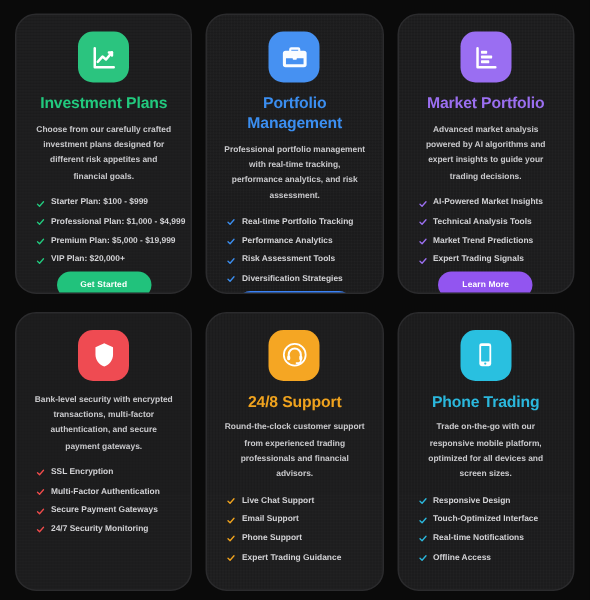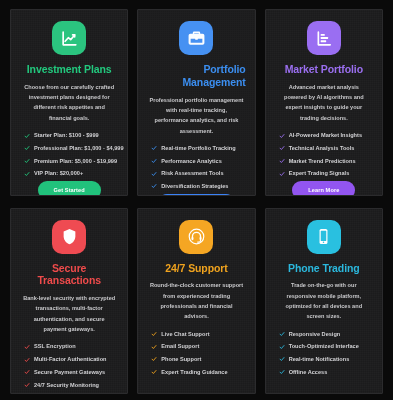--- a/index.html
+++ b/index.html
@@ -31,21 +31,21 @@
   }
 
   .card {
     flex: 1 1 0;
     min-width: 0;
     background:
       repeating-linear-gradient(0deg, rgba(255,255,255,0.012) 0px, rgba(255,255,255,0.012) 1px, transparent 1px, transparent 2px),
       repeating-linear-gradient(90deg, rgba(255,255,255,0.012) 0px, rgba(255,255,255,0.012) 1px, transparent 1px, transparent 2px),
       #1b1b1c;
     border: 1px solid #2b2b2d;
-    border-radius: 1px;
+    border-radius: 14px;
     padding: 11px 9px 9px 9px;
     display: flex;
     flex-direction: column;
     align-items: center;
     overflow: hidden;
     position: relative;
   }
 
   .icon-tile {
     width: 34px;
@@ -170,21 +170,21 @@
         <div class="spacer"></div>
         <button class="cta" style="background: rgb(33, 194, 124);">Get Started</button>
       </div>
       <div class="card">
         <div class="icon-tile" style="background: rgb(70, 145, 242);">
           <svg width="19" height="19" viewBox="0 0 24 24" fill="#fff">
             <path d="M9 3.2a1.7 1.7 0 00-1.7 1.7V6H4.3A2.3 2.3 0 002 8.3v9.4A2.3 2.3 0 004.3 20h15.4a2.3 2.3 0 002.3-2.3V8.3A2.3 2.3 0 0019.7 6h-3V4.9A1.7 1.7 0 0015 3.2H9zm.1 2.1h5.8V6H9.1v-.7zM4.6 12.4h14.8v5.1H4.6v-5.1z" opacity="0.97"></path>
             <rect x="10.3" y="11" width="3.4" height="2.6" rx="0.6" fill="#fff"></rect>
           </svg>
         </div>
-        <div class="card-title" style="color: rgb(59, 142, 240); text-align: right;">Portfolio Management</div>
+        <div class="card-title" style="color: rgb(59, 142, 240);">Portfolio Management</div>
         <div class="card-desc">Professional portfolio management with real-time tracking, performance analytics, and risk assessment.</div>
         <ul class="feature-list">
           <li class="feature-item">
             <span>
               <svg class="check" width="6" height="6" viewBox="0 0 24 24" fill="none" stroke="#3b8ef0" stroke-width="3.6" stroke-linecap="round" stroke-linejoin="round">
                 <path d="M4 12.5l5.5 5.5L20 6"></path>
               </svg>
             </span>
             <span>Real-time Portfolio Tracking</span>
           </li>
@@ -265,21 +265,20 @@
         <button class="cta" style="background: rgb(146, 85, 240);">Learn More</button>
       </div>
     </div>
   <div class="row">
       <div class="card">
         <div class="icon-tile" style="background: rgb(239, 75, 82);">
           <svg width="19" height="19" viewBox="0 0 24 24" fill="#fff">
             <path d="M12 2.4L4.6 5.6v6.1c0 4.6 3.1 8.8 7.4 10.1 4.3-1.3 7.4-5.5 7.4-10.1V5.6L12 2.4z"></path>
           </svg>
         </div>
-        <div class="card-title" style="color: rgb(239, 75, 75);">Secure Transactions</div>
         <div class="card-desc">Bank-level security with encrypted transactions, multi-factor authentication, and secure payment gateways.</div>
         <ul class="feature-list">
           <li class="feature-item">
             <span>
               <svg class="check" width="6" height="6" viewBox="0 0 24 24" fill="none" stroke="#ef4b4b" stroke-width="3.6" stroke-linecap="round" stroke-linejoin="round">
                 <path d="M4 12.5l5.5 5.5L20 6"></path>
               </svg>
             </span>
             <span>SSL Encryption</span>
           </li>
@@ -313,21 +312,21 @@
       <div class="card">
         <div class="icon-tile" style="background: rgb(245, 166, 35);">
           <svg width="19" height="19" viewBox="0 0 24 24" fill="none">
             <circle cx="12" cy="12" r="9.2" fill="none" stroke="#fff" stroke-width="1.5"></circle>
             <path d="M6.9 13.4v-1.6a5.1 5.1 0 0110.2 0v1.6" stroke="#fff" stroke-width="1.7" stroke-linecap="round"></path>
             <rect x="5.6" y="12.6" width="2.6" height="4" rx="1.3" fill="#fff"></rect>
             <rect x="15.8" y="12.6" width="2.6" height="4" rx="1.3" fill="#fff"></rect>
             <path d="M17.1 16.6v.5a1.9 1.9 0 01-1.9 1.9h-1.7" stroke="#fff" stroke-width="1.5" stroke-linecap="round"></path>
           </svg>
         </div>
-        <div class="card-title" style="color: rgb(240, 163, 30);">24/7 Support</div>
+        <div class="card-title" style="color: rgb(240, 163, 30);">24/8 Support</div>
         <div class="card-desc">Round-the-clock customer support from experienced trading professionals and financial advisors.</div>
         <ul class="feature-list">
           <li class="feature-item">
             <span>
               <svg class="check" width="6" height="6" viewBox="0 0 24 24" fill="none" stroke="#f0a31e" stroke-width="3.6" stroke-linecap="round" stroke-linejoin="round">
                 <path d="M4 12.5l5.5 5.5L20 6"></path>
               </svg>
             </span>
             <span>Live Chat Support</span>
           </li>

